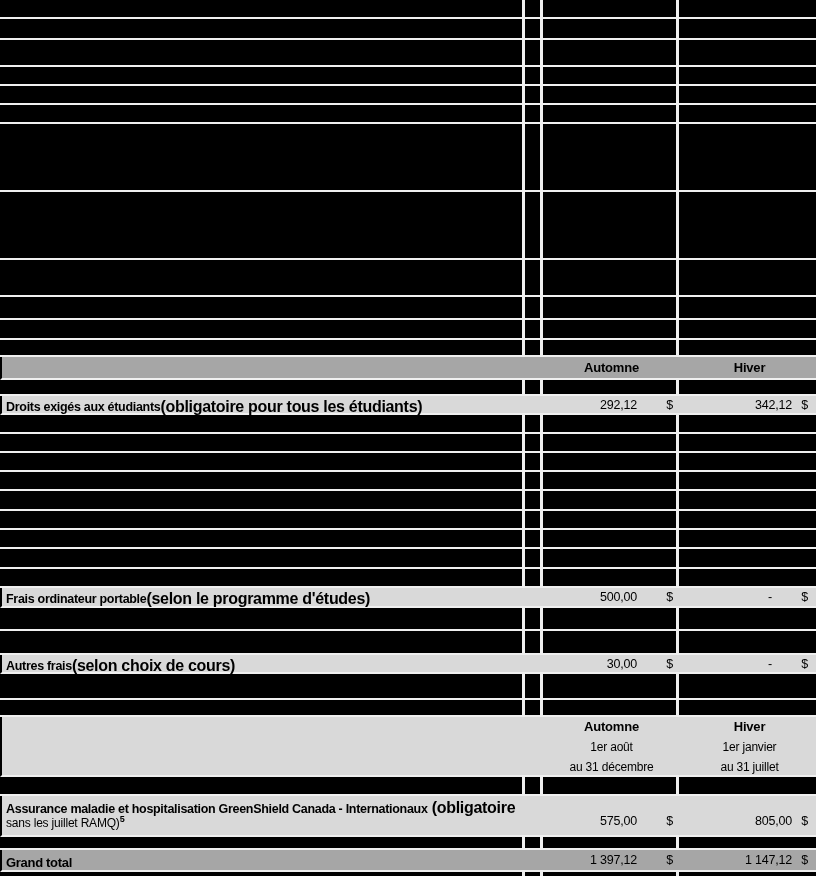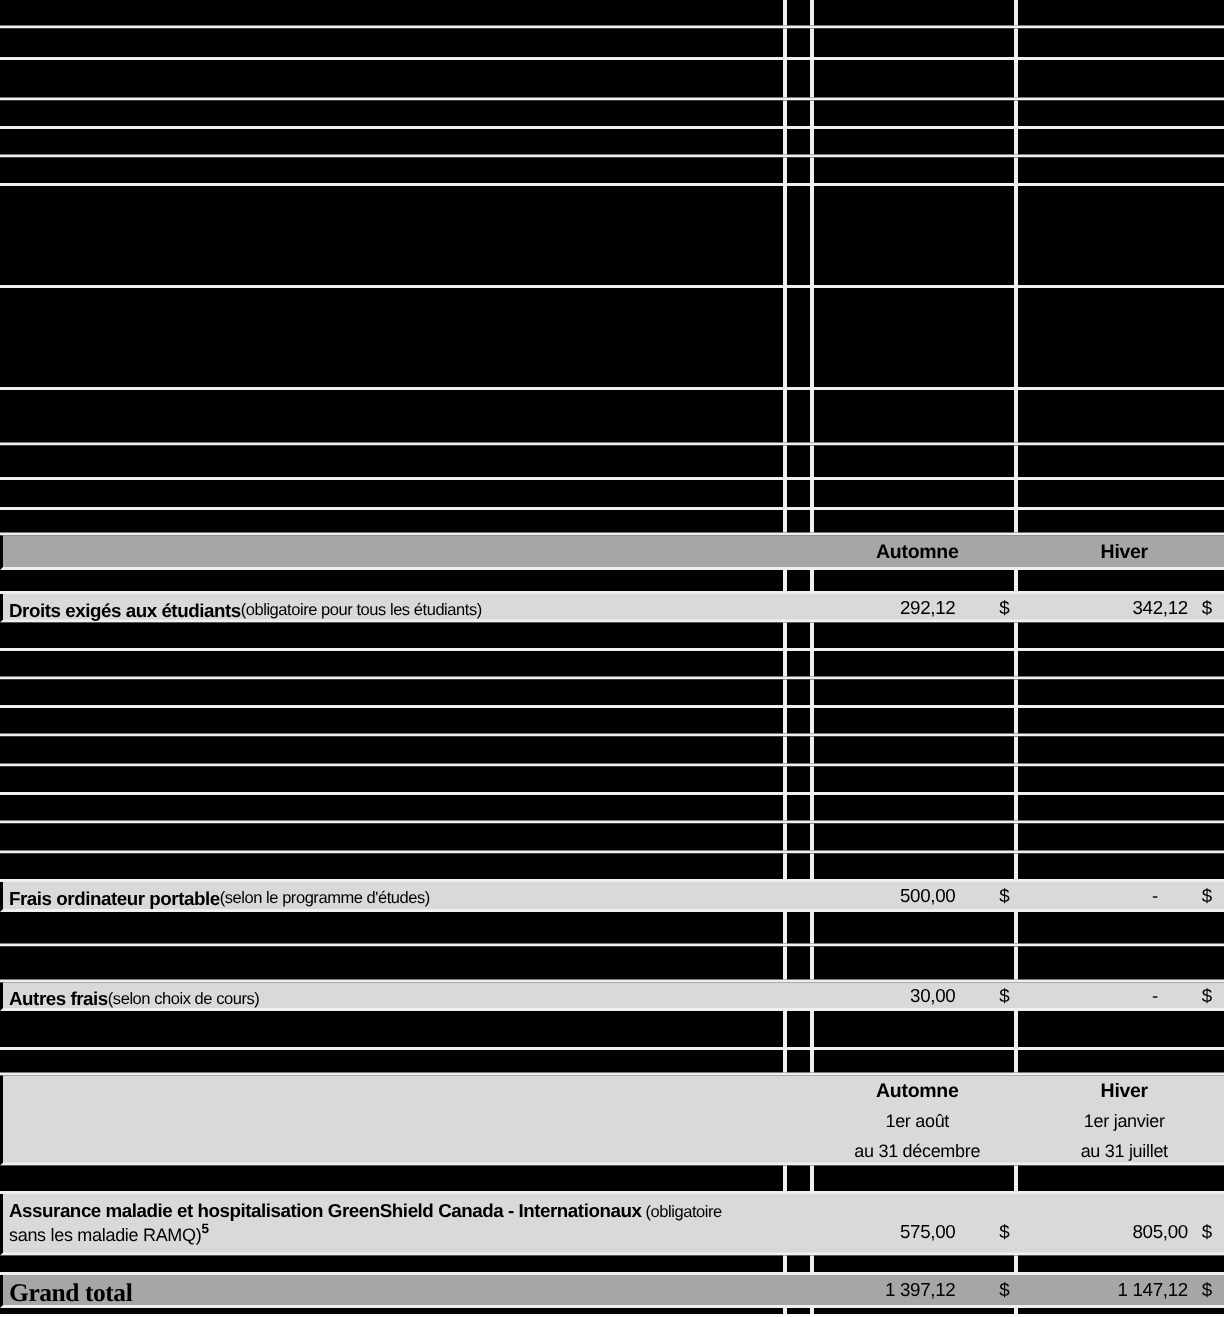--- a/index.html
+++ b/index.html
@@ -38,32 +38,32 @@
   .h19{height:19px}.h20{height:20px}.h21{height:21px}.h22{height:22px}
   .h23{height:23px}.h24{height:24px}.h26{height:26px}.h27{height:27px}
   .h37{height:37px}.h41{height:41px}.h60{height:60px}.h68{height:68px}
 
   .lbl {
     position: absolute; left: 4px; top: 4px; bottom: 0;
     display: flex; align-items: center; white-space: nowrap;
     font-size: 12.5px; letter-spacing: -0.3px;
   }
   .b { font-weight: bold; }
-  .n { font-weight: normal; font-size: 11px; }
+  .n { font-weight: bold; font-size: 16px; }
 
   .val {
     position: absolute; top: 0; bottom: 0;
     display: flex; align-items: center;
     font-size: 12.5px; letter-spacing: -0.2px;
   }
   .valC { right: 143px; gap: 20px; }
   .valD { right: 8px; }
   .cur { margin-left: 6px; width: 10px; text-align: right; }
   .num.dash { margin-right: 20px; }
-  .totalrow .lbl { font-size: 17px; font-family: Liberation Serif, serif; }
+  .totalrow .lbl { font-size: 13px; }
 
   .colC, .colD {
     position: absolute; top: 0; bottom: 0;
     display: flex; align-items: center; justify-content: center;
     font-weight: bold; font-size: 13px; letter-spacing: -0.2px;
   }
   .colC { left: 543px; width: 133px; }
   .colD { left: 679px; width: 137px; }
 
   .pcol { position: absolute; top: 0; text-align: center; }
@@ -179,21 +179,21 @@
       <div class="pline ptitle">Hiver</div>
       <div class="pline">1er janvier</div>
       <div class="pline">au 31 juillet</div>
     </div>
   </div>
 
   <div class="row black h19"></div>
 
   <div class="row light assur h41">
     <div class="a-line1"><span class="b">Assurance maladie et hospitalisation GreenShield Canada - Internationaux</span><span class="n"> (obligatoire</span></div>
-    <div class="a-line2"><span>sans les maladie RAMQ)</span><sup>5</sup></div>
+    <div class="a-line2"><span>sans les juillet RAMQ)</span><sup>5</sup></div>
     <div class="val valC">
         <span class="num">575,00</span>
         <span class="cur">$</span>
       </div>
     <div class="val valD">
         <span class="num">805,00</span>
         <span class="cur">$</span>
       </div>
   </div>
 

